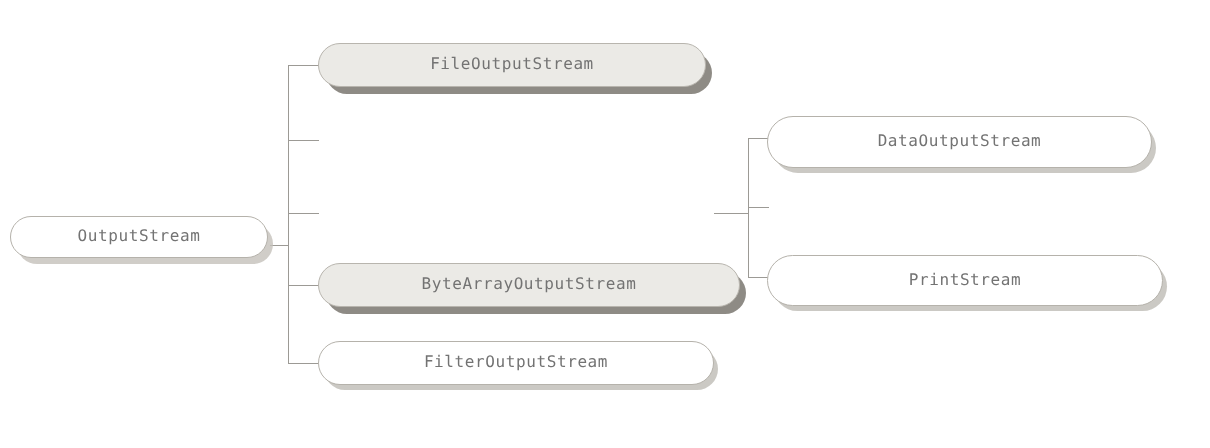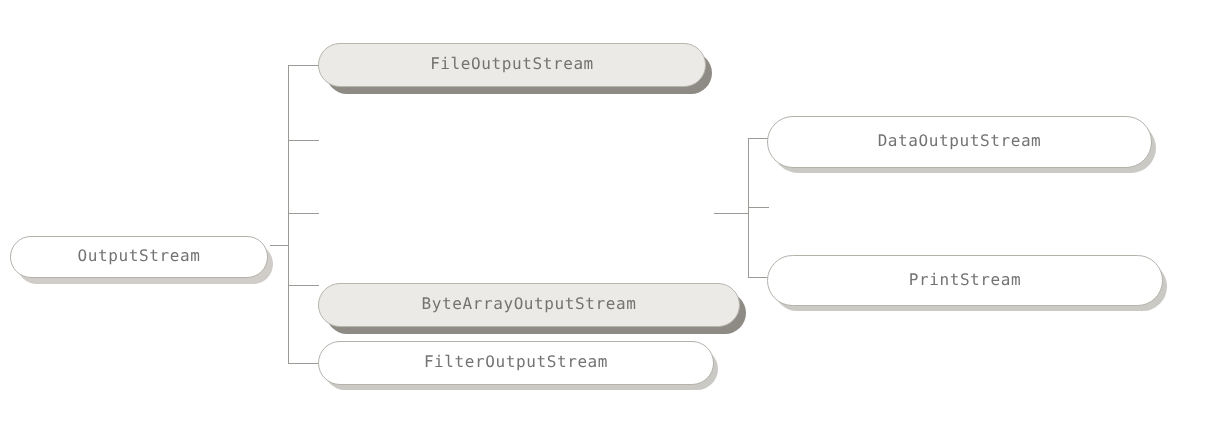--- a/index.html
+++ b/index.html
@@ -85,31 +85,31 @@
   <div class="conn h" style="left:288px; top:285px; width:31px;"></div>
   <div class="conn h" style="left:288px; top:363px; width:31px;"></div>
 
   <div class="conn h" style="left:714px; top:213px; width:35px;"></div>
   <div class="conn v" style="left:748px; top:138px; height:140px;"></div>
 
   <div class="conn h" style="left:748px; top:138px; width:21px;"></div>
   <div class="conn h" style="left:748px; top:207px; width:21px;"></div>
   <div class="conn h" style="left:748px; top:277px; width:21px;"></div>
 
-  <div class="node plain root" style="left:10px; top:236px; width:258px; height:42px;">
+  <div class="node plain root" style="left:10px; top:216px; width:258px; height:42px;">
     <span class="label">OutputStream</span>
   </div>
 
   <div class="node shaded" style="left:318px; top:43px; width:388px; height:44px;">
     <span class="label">FileOutputStream</span>
   </div>
 
 
 
-  <div class="node shaded" style="left:318px; top:263px; width:422px; height:44px;margin-top:20px;">
+  <div class="node shaded" style="left:318px; top:263px; width:422px; height:44px;">
     <span class="label">ByteArrayOutputStream</span>
   </div>
 
   <div class="node plain" style="left:318px; top:341px; width:396px; height:44px;">
     <span class="label">FilterOutputStream</span>
   </div>
 
   <div class="node plain" style="left:767px; top:116px; width:385px; height:52px;">
     <span class="label">DataOutputStream</span>
   </div>

